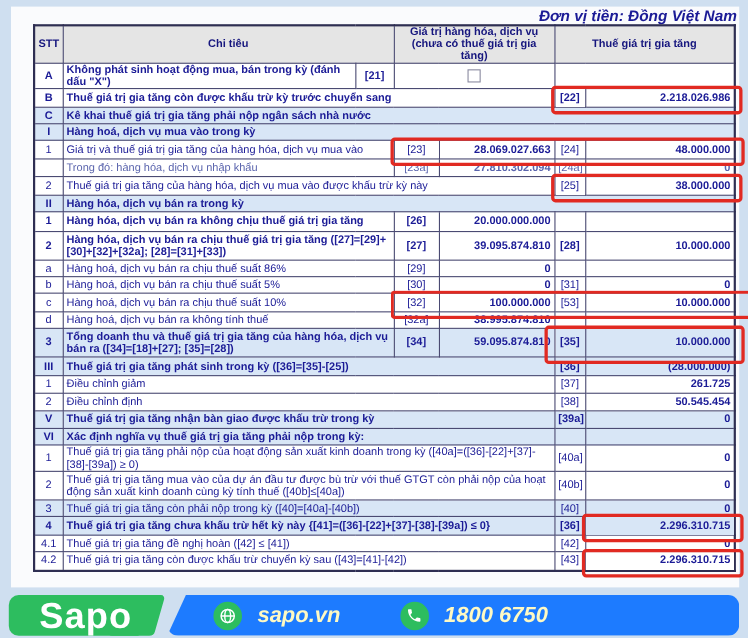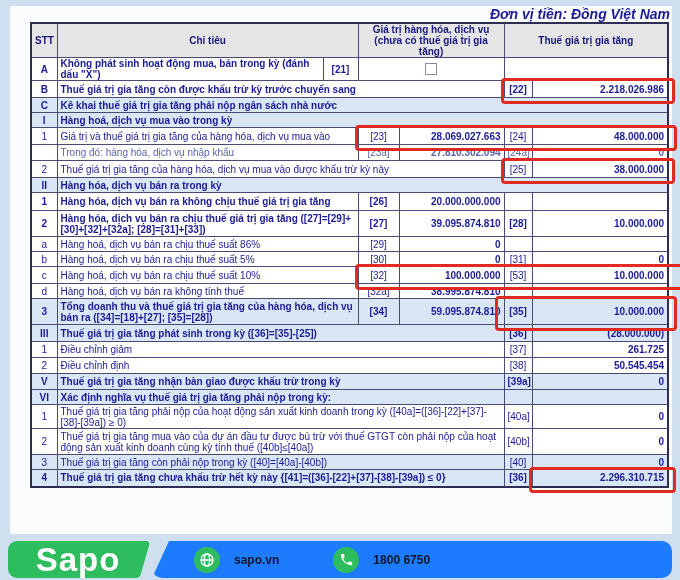--- a/index.html
+++ b/index.html
@@ -57,21 +57,21 @@
     position:absolute;left:152px;top:541px;width:520px;height:37px;
     background:#1d7bff;border-radius:10px;
     clip-path:polygon(17px 0,100% 0,100% 100%,0 100%);
     display:flex;align-items:center;gap:14px;padding-left:42px;box-sizing:border-box;
     z-index:1;
   }
   .icon-circle{
     width:26px;height:26px;border-radius:50%;background:#2dbd5f;
     display:flex;align-items:center;justify-content:center;flex:0 0 auto;
   }
-  .footer-text{color:#0f172a;font-size:12px;font-weight:bold;}
+  .footer-text{color:#fef9c3;font-size:20px;font-weight:bold;font-style:italic;}
   .footer-gap{width:26px;}
 </style>
 </head>
 <body>
 
 <div class="panel"></div>
 
 <div class="currency-note">Đơn vị tiền: Đồng Việt Nam</div>
 
 <div class="table-wrap">
@@ -269,21 +269,33 @@
     <td class="val">0</td>
   </tr>
 
   <tr class="sec" style="height:17px">
     <td class="stt">4</td>
     <td colspan="4">Thuế giá trị gia tăng chưa khấu trừ hết kỳ này {[41]=([36]-[22]+[37]-[38]-[39a]) ≤ 0}</td>
     <td class="code">[36]</td>
     <td class="val rel"><span>2.296.310.715</span><div class="hl hl-val"></div></td>
   </tr>
 
-
+  <tr style="height:15px">
+    <td class="stt">4.1</td>
+    <td colspan="4">Thuế giá trị gia tăng đề nghị hoàn ([42] ≤ [41])</td>
+    <td class="code">[42]</td>
+    <td class="val">0</td>
+  </tr>
+
+  <tr style="height:17px">
+    <td class="stt">4.2</td>
+    <td colspan="4">Thuế giá trị gia tăng còn được khấu trừ chuyển kỳ sau ([43]=[41]-[42])</td>
+    <td class="code">[43]</td>
+    <td class="val rel"><span>2.296.310.715</span><div class="hl hl-val"></div></td>
+  </tr>
 
 </tbody>
     </table>
 </div>
 
 <div class="footer-green"></div>
 <div class="footer-green-slant"></div>
 <div class="sapo-logo">Sapo</div>
 
 <div class="footer-blue">

